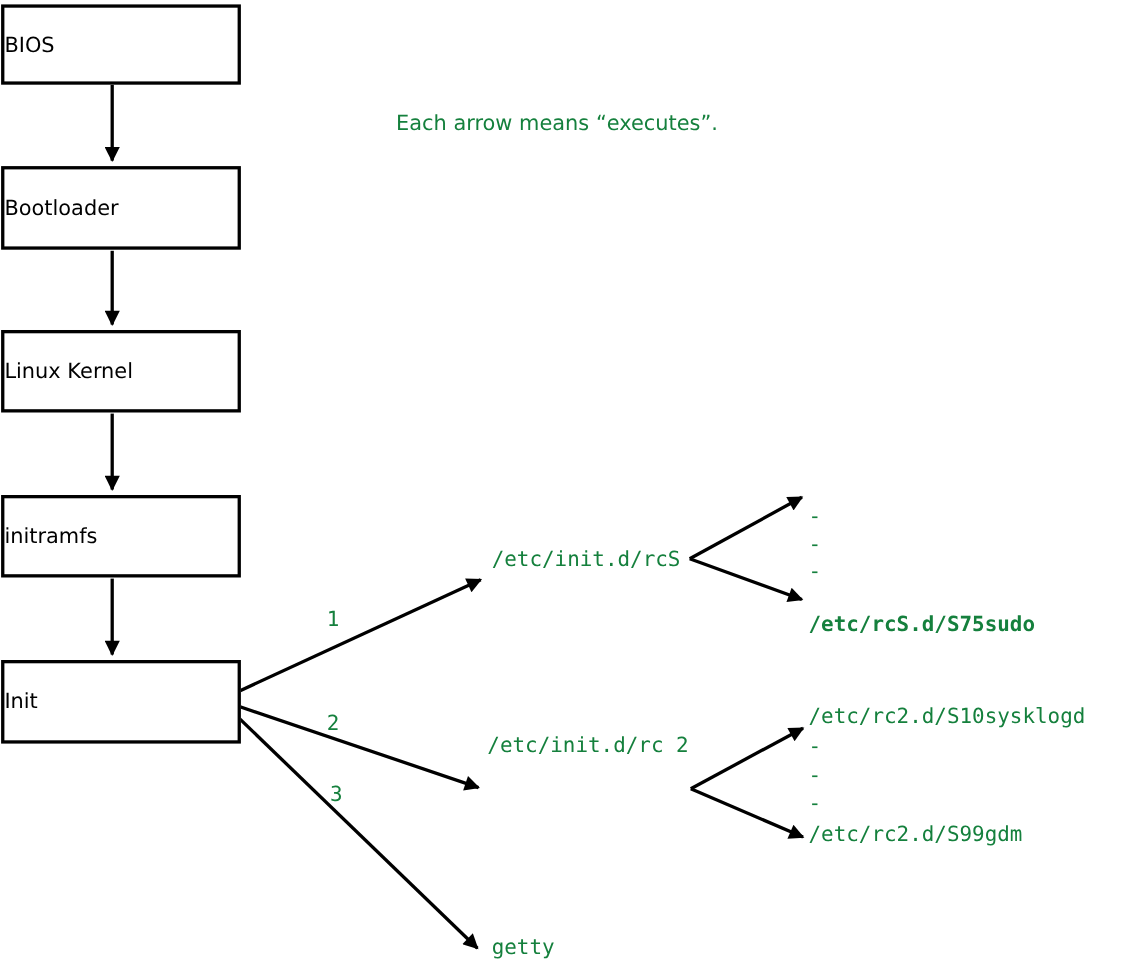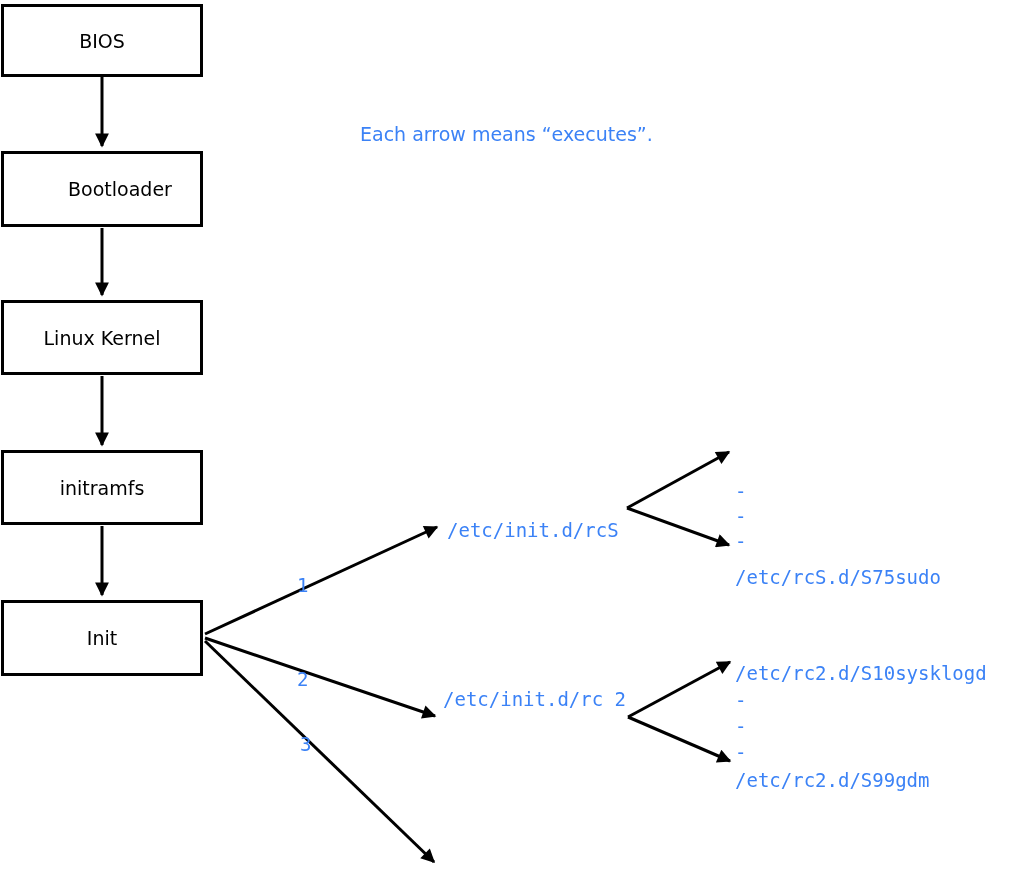--- a/index.html
+++ b/index.html
@@ -17,44 +17,42 @@
   .arrow-layer {
     position: absolute;
     left: 0;
     top: 0;
     width: 1024px;
     height: 875px;
   }
   .node-box {
     position: absolute;
     left: 1px;
-    width: 202px;
+    width: 218px;
     box-sizing: border-box;
     border: 3px solid #000000;
     background: #ffffff;
     display: flex;
     align-items: center;
-    justify-content: center;
     font-family: "DejaVu Sans", "Liberation Sans", sans-serif;
     font-size: 19px;
     color: #000000;
   }
   .box-bios       { top: 4px;   height: 73px; }
-  .box-bootloader { top: 151px; height: 76px; padding-left: 36px; }
+  .box-bootloader { top: 151px; height: 76px; }
   .box-kernel     { top: 300px; height: 75px; }
   .box-initramfs  { top: 450px; height: 75px; }
   .box-init       { top: 600px; height: 76px; }
 
   .txt {
     position: absolute;
     transform: translateY(-50%);
     white-space: pre;
-    color: #3b82f6;
+    color: #15803d;
     line-height: 1;
-    margin-top: 21px;
   }
   .sans {
     font-family: "DejaVu Sans", "Liberation Sans", sans-serif;
     font-size: 19px;
   }
   .mono {
     font-family: "DejaVu Sans Mono", "Liberation Mono", monospace;
     font-size: 19px;
   }
 </style>
@@ -104,21 +102,21 @@
     <span>Init</span>
   </div>
 
   <div class="txt sans" style="left:360px; top:113px;">Each arrow means “executes”.</div>
 
   <div class="txt mono" style="left:297px; top:564px;">1</div>
   <div class="txt mono" style="left:447px; top:509px;">/etc/init.d/rcS</div>
   <div class="txt mono" style="left:735px; top:470px;">-</div>
   <div class="txt mono" style="left:735px; top:495px;">-</div>
   <div class="txt mono" style="left:735px; top:520px;">-</div>
-  <div class="txt mono" style="left:735px; top:556px;">/etc/rcS.d/S75sudo</div>
+  <div class="txt mono" style="left:735px; top:568px;font-weight:bold;">/etc/rcS.d/S75sudo</div>
 
   <div class="txt mono" style="left:297px; top:658px;">2</div>
   <div class="txt mono" style="left:443px; top:678px;">/etc/init.d/rc 2</div>
   <div class="txt mono" style="left:735px; top:652px;">/etc/rc2.d/S10sysklogd</div>
   <div class="txt mono" style="left:735px; top:679px;">-</div>
   <div class="txt mono" style="left:735px; top:705px;">-</div>
   <div class="txt mono" style="left:735px; top:731px;">-</div>
   <div class="txt mono" style="left:735px; top:759px;">/etc/rc2.d/S99gdm</div>
 
   <div class="txt mono" style="left:300px; top:723px;">3</div>

